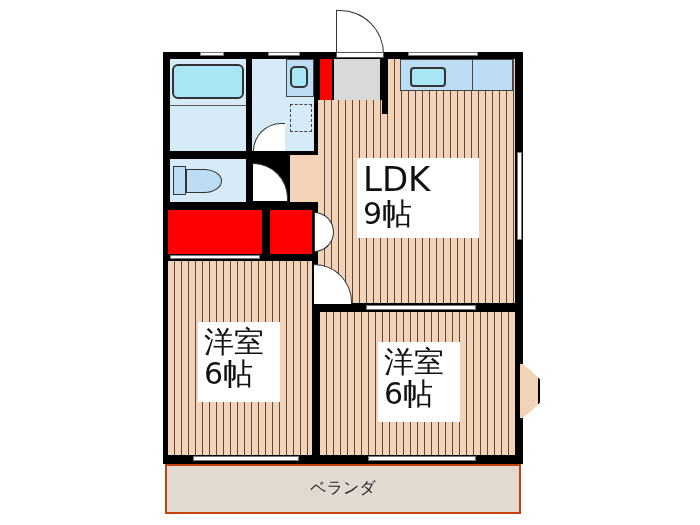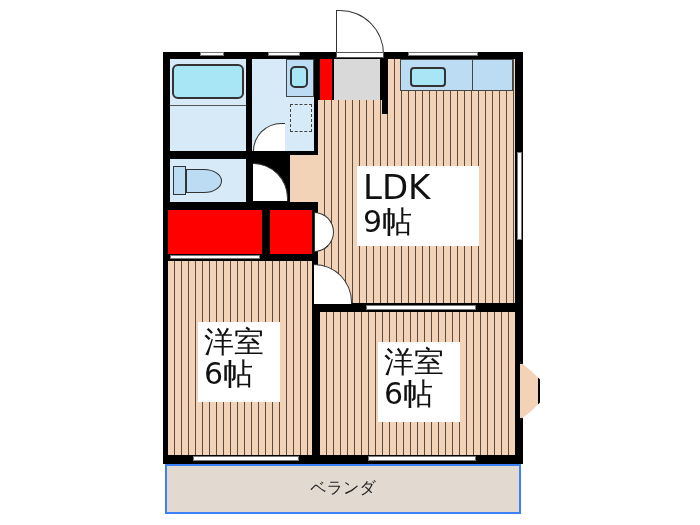--- a/index.html
+++ b/index.html
@@ -8,21 +8,21 @@
   .wall { background: #000; }
   .floor { background-color: #f3d3b8;
     background-image: repeating-linear-gradient(90deg, transparent 0 6px, #5a4a40 6px 7px); }
   .wet { background: #d6ebf7; }
   .bath-tub { background: #a8e6f5; border: 2px solid #333; border-radius: 6px; }
   .closet { background: #ff0000; }
   .genkan { background: #d9d9d9; }
   .window { background: #fff; border: 1px solid #777; }
   .label { background: #fff; color: #111; font-family: "DejaVu Sans", sans-serif; line-height: 1.05; padding: 4px 6px; }
   .door-arc { border: 1.5px solid #333; background: #fff; }
-  .balcony { background: #e2d9d0; border: 2px solid #3b82f6; }
+  .balcony { background: #e2d9d0; border: 2px solid #c2410c; }
 </style>
 </head>
 <body>
 
 <div class="abs" style="left:336px;top:10px;width:48px;height:44px;border-top:1.5px solid #333;border-right:1.5px solid #333;border-left:1.5px solid #333;border-top-right-radius:46px;background:#fff;"></div>
 
 <div class="abs wall" style="left:163px;top:52px;width:360px;height:412px;"></div>
 
 <div class="abs wet" style="left:170px;top:59px;width:76px;height:92px;"></div>
 <div class="abs bath-tub" style="left:172px;top:64px;width:72px;height:35px;"></div>
@@ -51,21 +51,21 @@
 <div class="abs" style="left:336px;top:52px;width:48px;height:6px;background:#fff;border:1px solid #555;"></div>
 
 <div class="abs floor" style="left:318px;top:100px;width:197px;height:203px;"></div>
 <div class="abs floor" style="left:388px;top:59px;width:127px;height:45px;"></div>
 <div class="abs" style="left:382px;top:59px;width:6px;height:55px;background:#000;"></div>
 <div class="abs" style="left:400px;top:59px;width:113px;height:32px;background:#bcdcf3;border:1px solid #444;"></div>
 <div class="abs" style="left:472px;top:59px;width:1px;height:32px;background:#444;"></div>
 <div class="abs bath-tub" style="left:410px;top:67px;width:36px;height:20px;border-radius:4px;"></div>
 <div class="abs window" style="left:408px;top:52px;width:70px;height:4px;"></div>
 <div class="abs window" style="left:517px;top:152px;width:5px;height:88px;"></div>
-<div class="abs label" style="left:357px;top:158px;width:122px;height:80px;margin-top:8px;">
+<div class="abs label" style="left:357px;top:158px;width:122px;height:80px;">
   <div style="font-size:34px;">LDK</div>
   <div style="font-size:30px;">9帖</div>
 </div>
 
 <div class="abs door-arc" style="left:314px;top:212px;width:20px;height:40px;border-radius:0 20px 20px 0;"></div>
 
 <div class="abs floor" style="left:168px;top:261px;width:144px;height:194px;"></div>
 <div class="abs window" style="left:170px;top:255px;width:90px;height:4px;"></div>
 <div class="abs label" style="left:198px;top:322px;width:82px;height:80px;">
   <div style="font-size:30px;">洋室</div>

